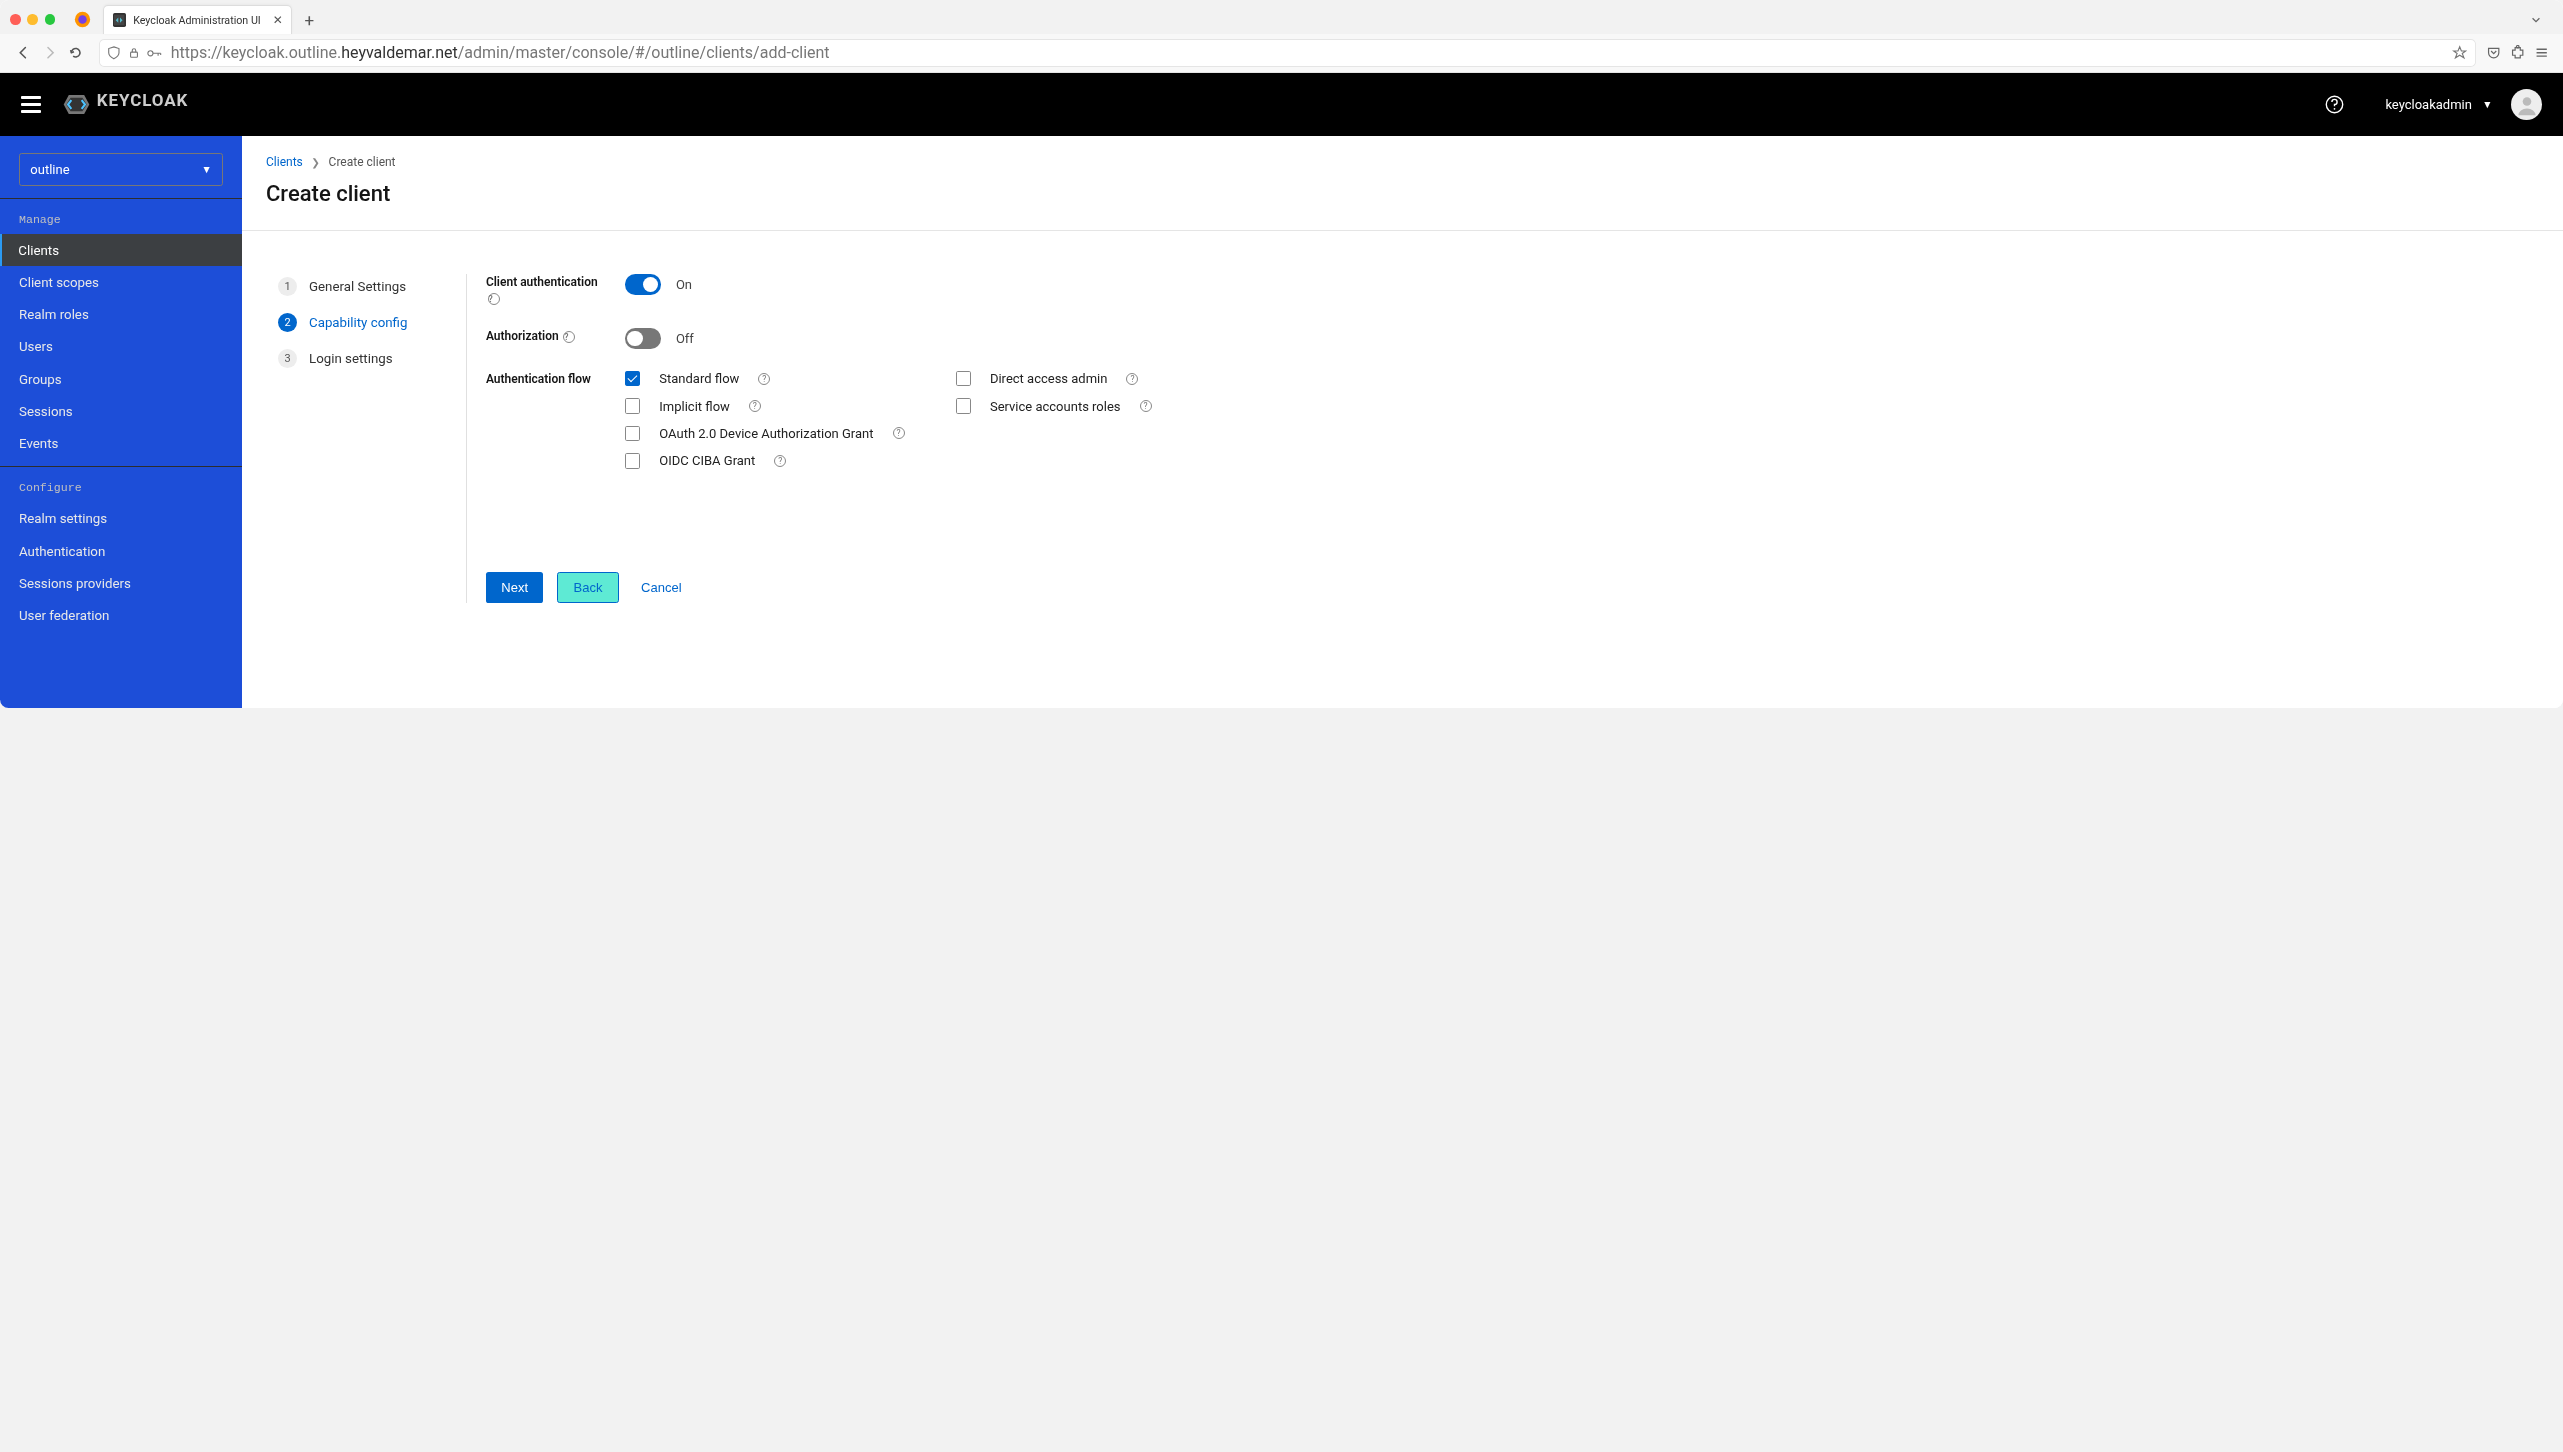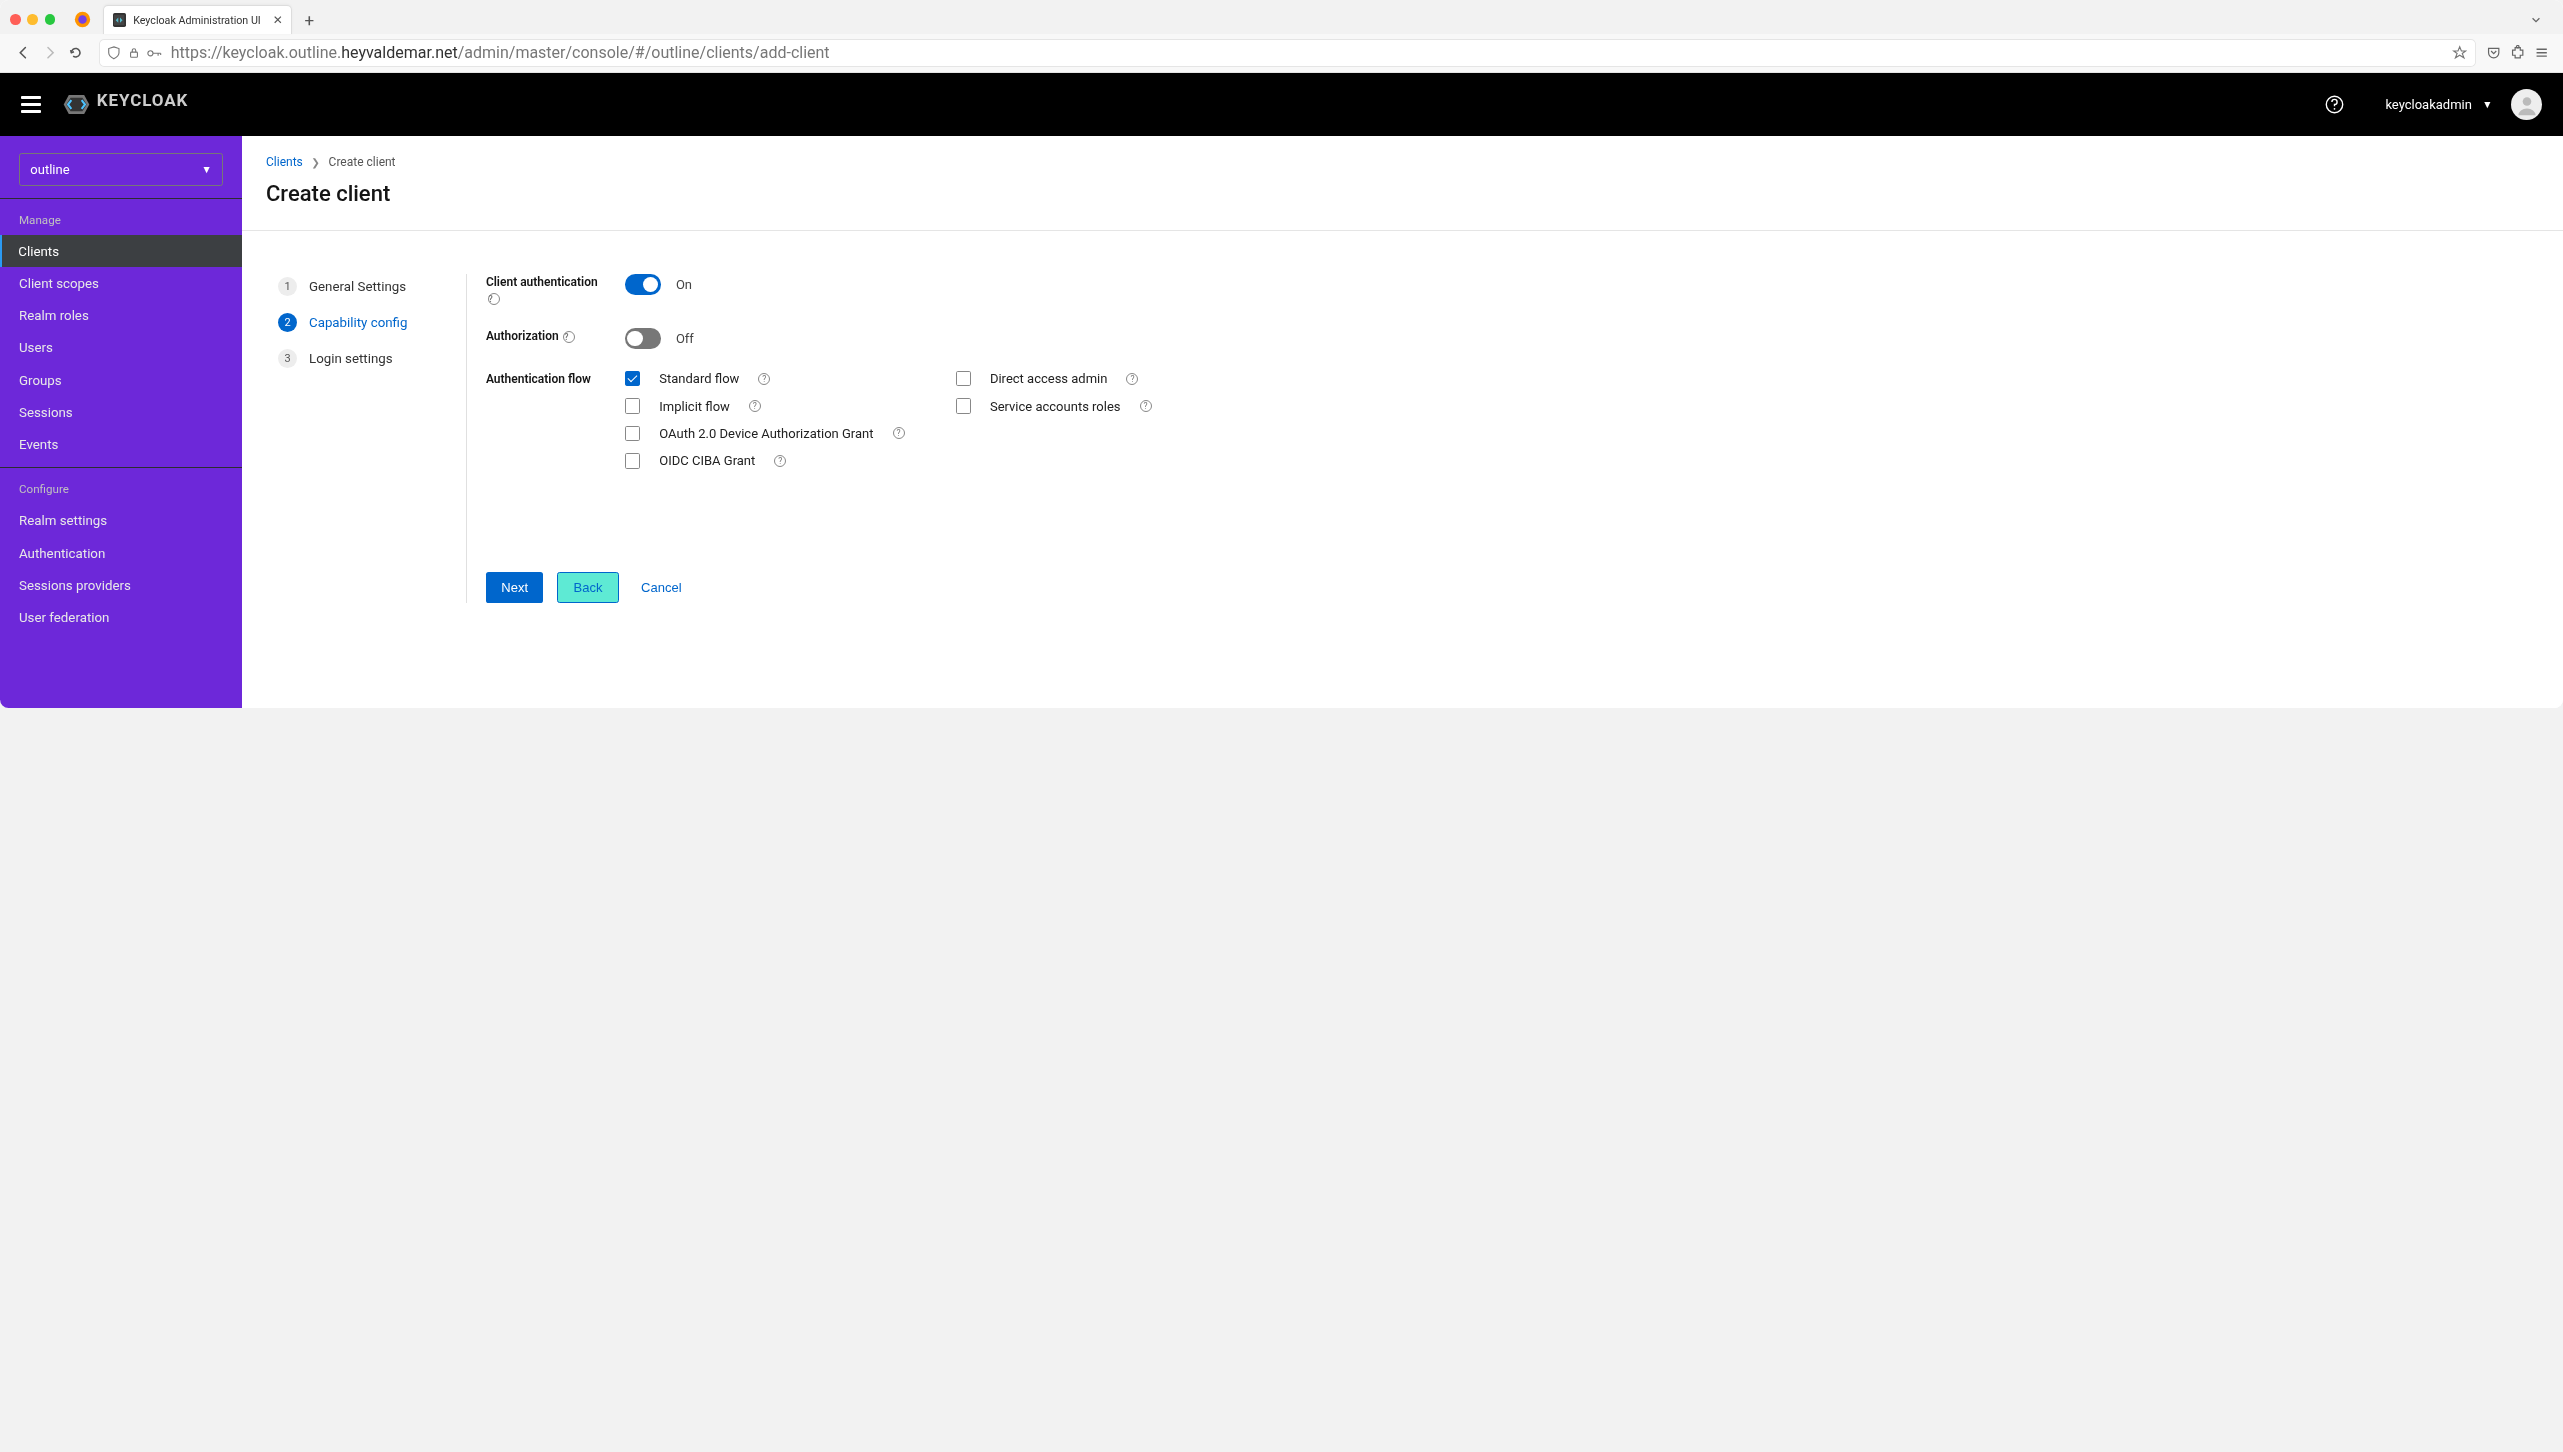--- a/index.html
+++ b/index.html
@@ -40,25 +40,25 @@
 .logo-text { font-size: 17px; font-weight: 700; letter-spacing: 0.9px; color: #ccc; }
 .header-spacer { flex: 1; }
 .header-help { width: 19px; height: 19px; margin-right: 41px; cursor: pointer; }
 .user-menu { display: flex; align-items: center; gap: 10.3px; cursor: pointer; }
 .user-name { font-size: 13px; }
 .user-caret { font-size: 10.3px; }
 .avatar { width: 31px; height: 31px; border-radius: 50%; background: #eee; margin-left: 19px; display: flex; align-items: center; justify-content: center; }
 
 
 .app-body { display: flex; height: calc(100% - 135px); min-height: 572px; }
-.sidebar { width: 242px; background: #6d28d9; color: #d2d2d2; padding-top: 17px; flex-shrink: 0; }
+.sidebar { width: 242px; background: #1d4ed8; color: #d2d2d2; padding-top: 17px; flex-shrink: 0; }
 .realm-select { margin: 0 19px 12px; border: 0.9px solid #777; border-radius: 2.6px; height: 33px; display: flex; align-items: center; padding: 0 10.3px; cursor: pointer; }
 .realm-select span:first-child { flex: 1; font-size: 13px; color: #fff; }
 .realm-select .caret { font-size: 10.3px; color: #fff; }
-.side-section-title { font-size: 11.6px; color: #c0c0c0; padding: 13.7px 19px 8.6px; }
+.side-section-title { font-size: 11.6px; color: #c0c0c0; padding: 13.7px 19px 8.6px; font-family: Liberation Mono, monospace; }
 .side-item { padding: 8.6px 19px; font-size: 13.3px; color: #e8e8e8; cursor: pointer; }
 .side-item.active { background: #3c3f42; border-left: 2.6px solid #2b9af3; padding-left: 16.3px; color: #fff; }
 .side-group { margin-bottom: 6.9px; border-top: 0.9px solid #2d2d2d; }
 
 
 .main { flex: 1; background: #fff; overflow: auto; }
 .main-inner { padding: 19px 24px; }
 .breadcrumb { display: flex; align-items: center; gap: 8.6px; font-size: 12px; margin-bottom: 12px; }
 .breadcrumb .link { color: #0066cc; cursor: pointer; }
 .breadcrumb .sep { color: #888; font-size: 10.3px; }

